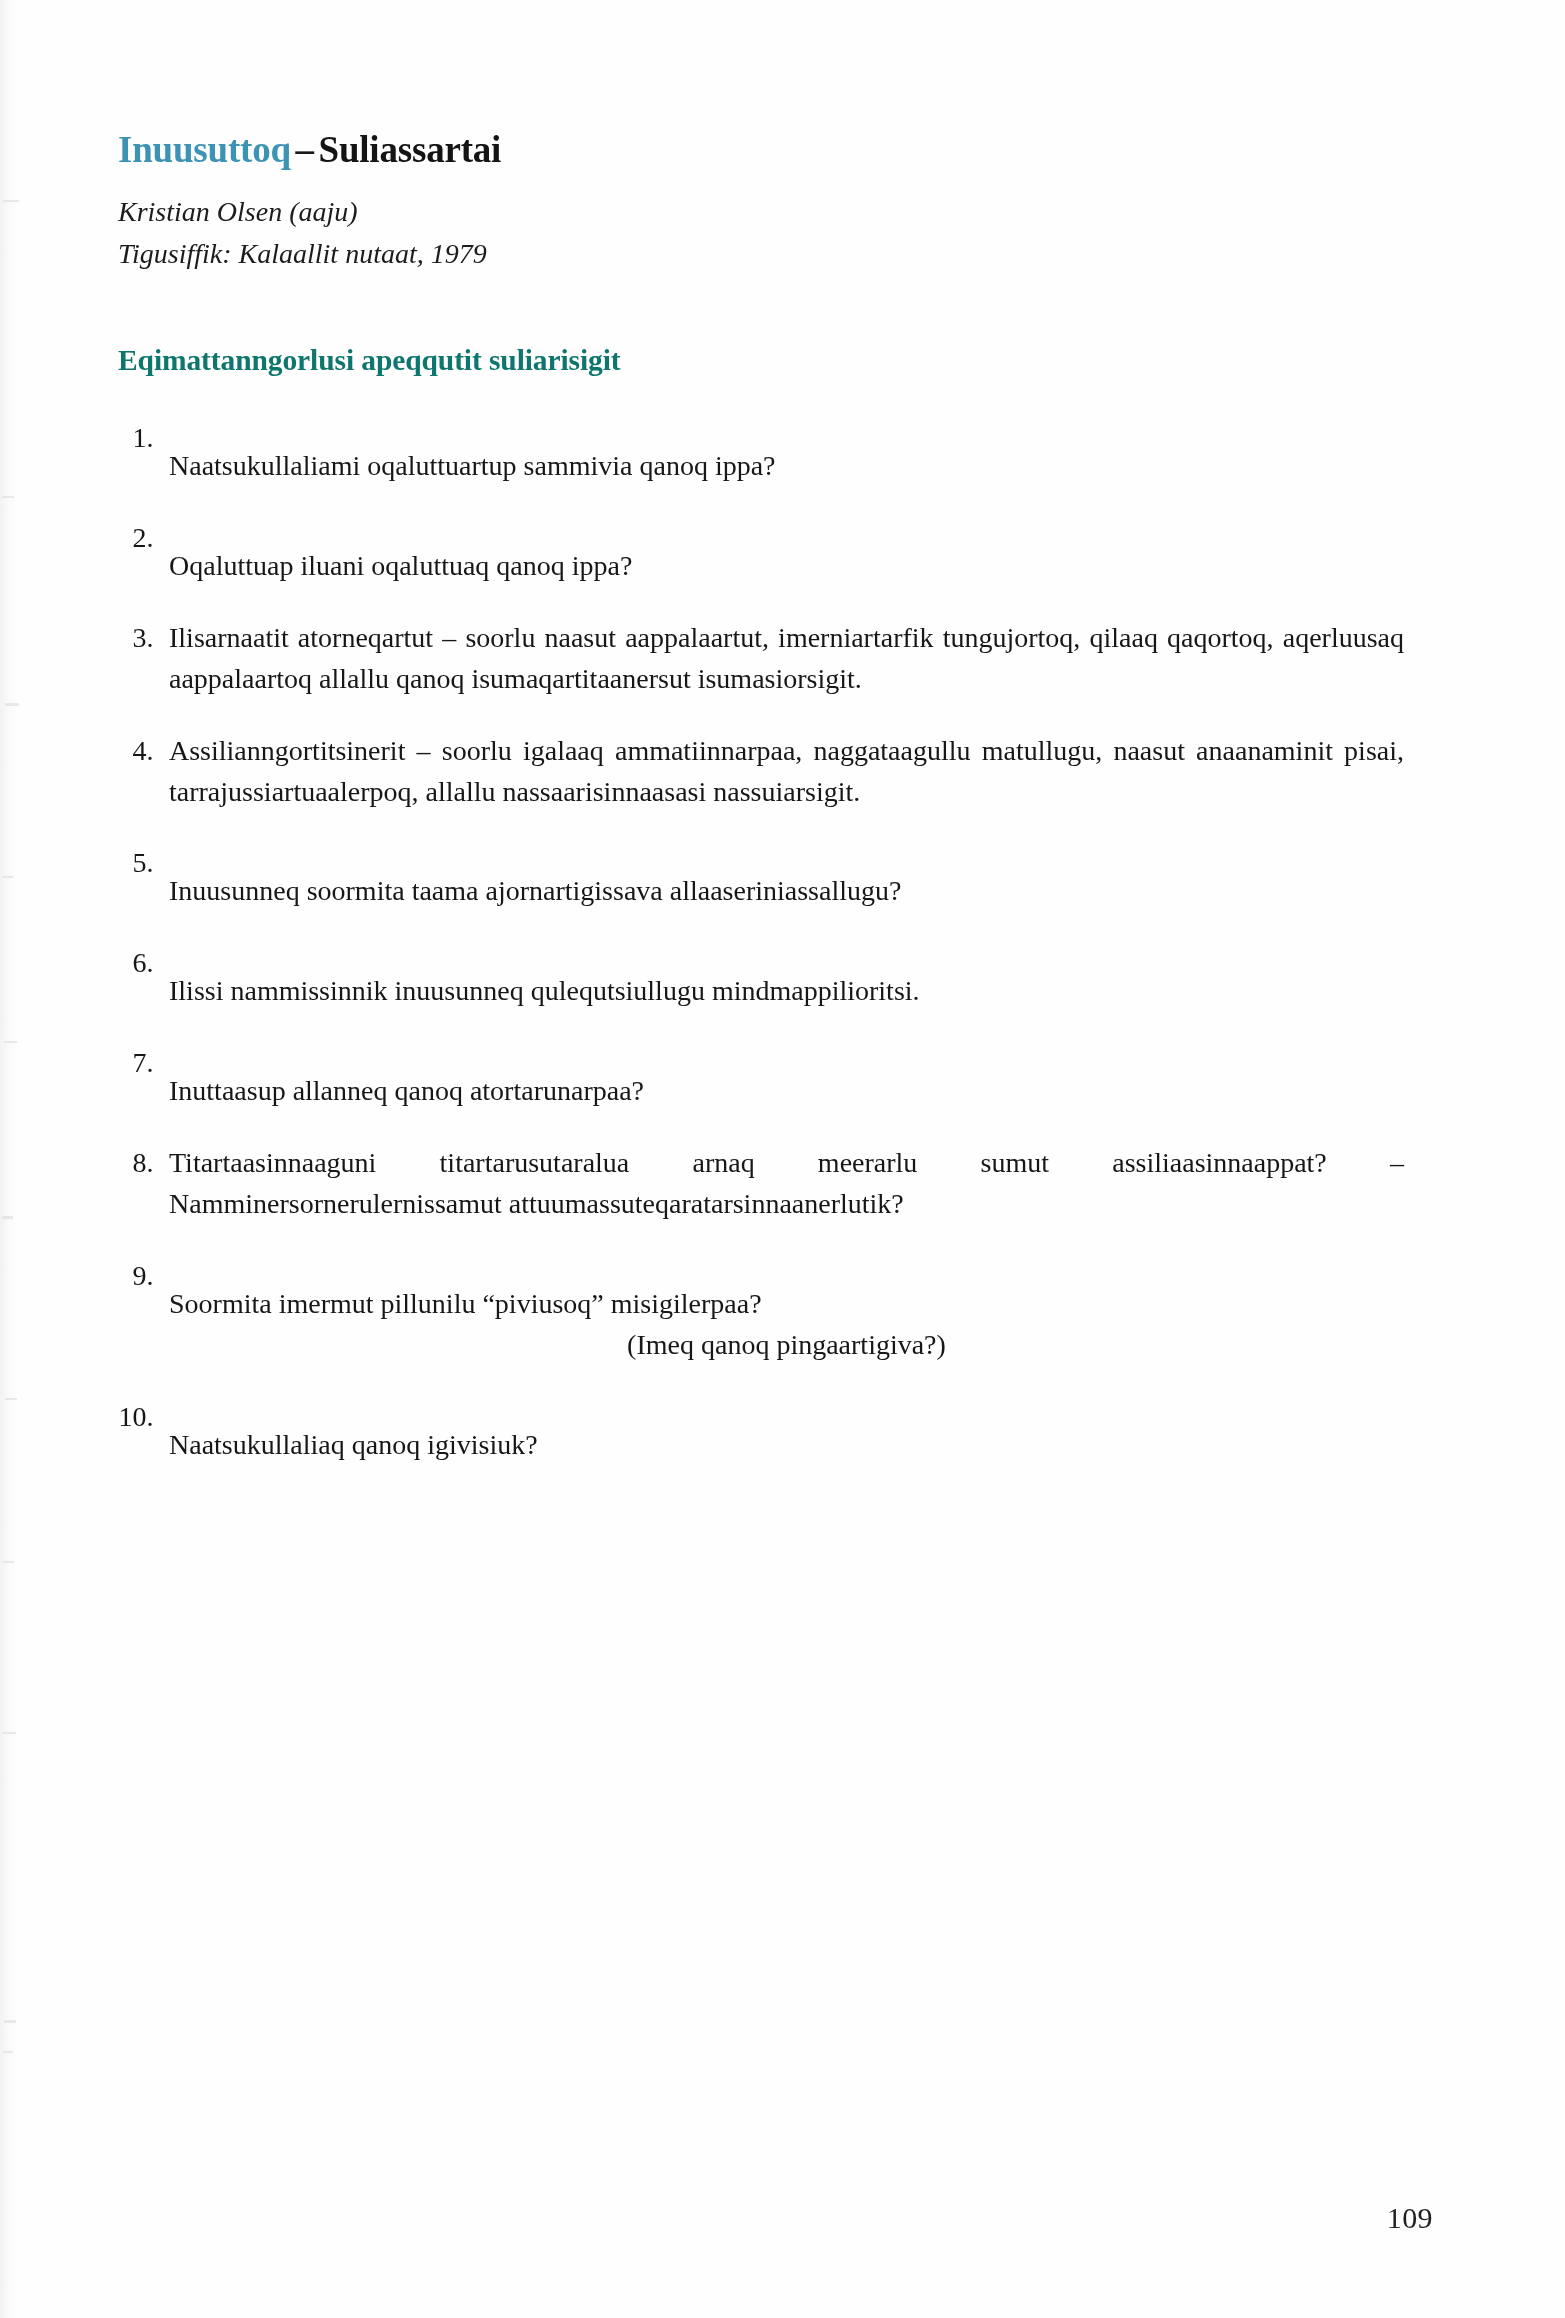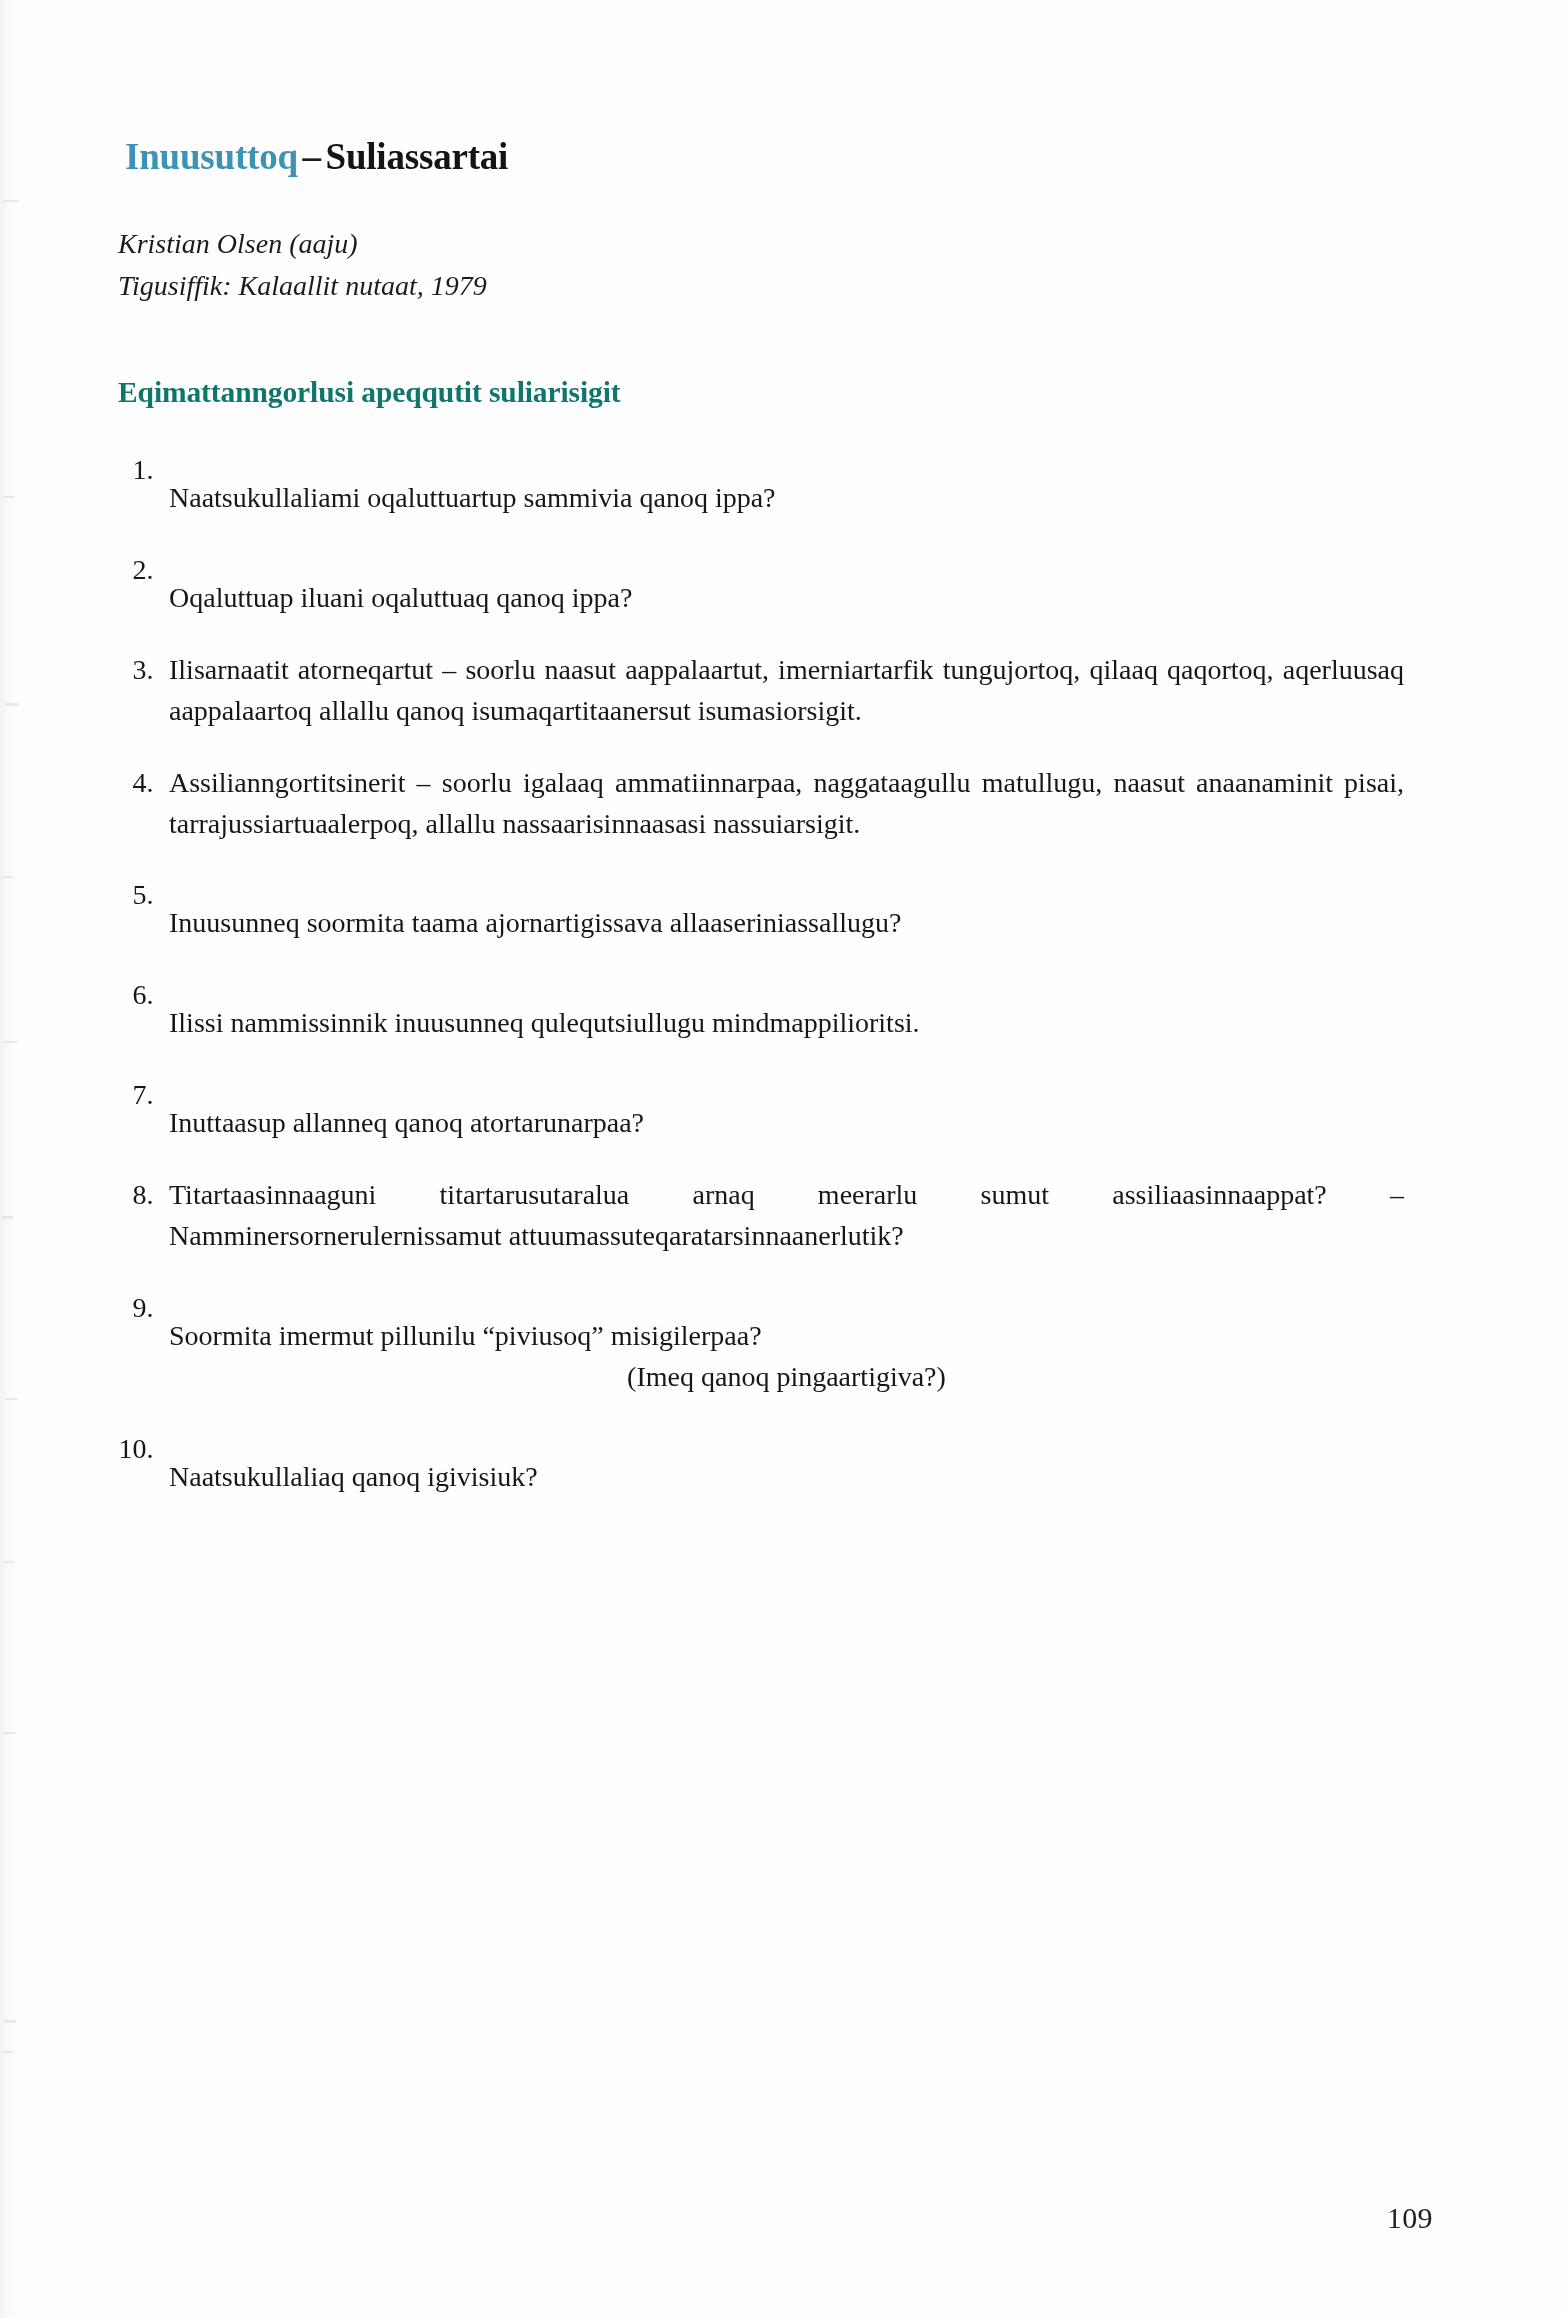--- a/index.html
+++ b/index.html
@@ -34,35 +34,35 @@
 
   .content {
     position: absolute;
     left: 118px;
     top: 0;
     width: 1289px;
   }
 
   
   .doc-title {
-    margin: 7px;
+    margin: 0;
     padding-top: 130px;
     font-size: 37px;
     font-weight: bold;
     letter-spacing: -0.2px;
     line-height: 1.1;
     white-space: nowrap;
   }
   .doc-title .accent { color: #3d93b4; }
   .doc-title .dash   { color: #1a1a1a; font-weight: bold; padding: 0 4.7px; }
   .doc-title .rest   { color: #141414; }
 
   
   .attribution {
-    margin-top: 45px;
+    margin-top: 20px;
     font-style: italic;
     font-size: 28px;
     line-height: 1.52;
     color: #1c1c1c;
   }
   .attribution div { white-space: nowrap; }
 
   
   .section-heading {
     margin-top: 67px;

